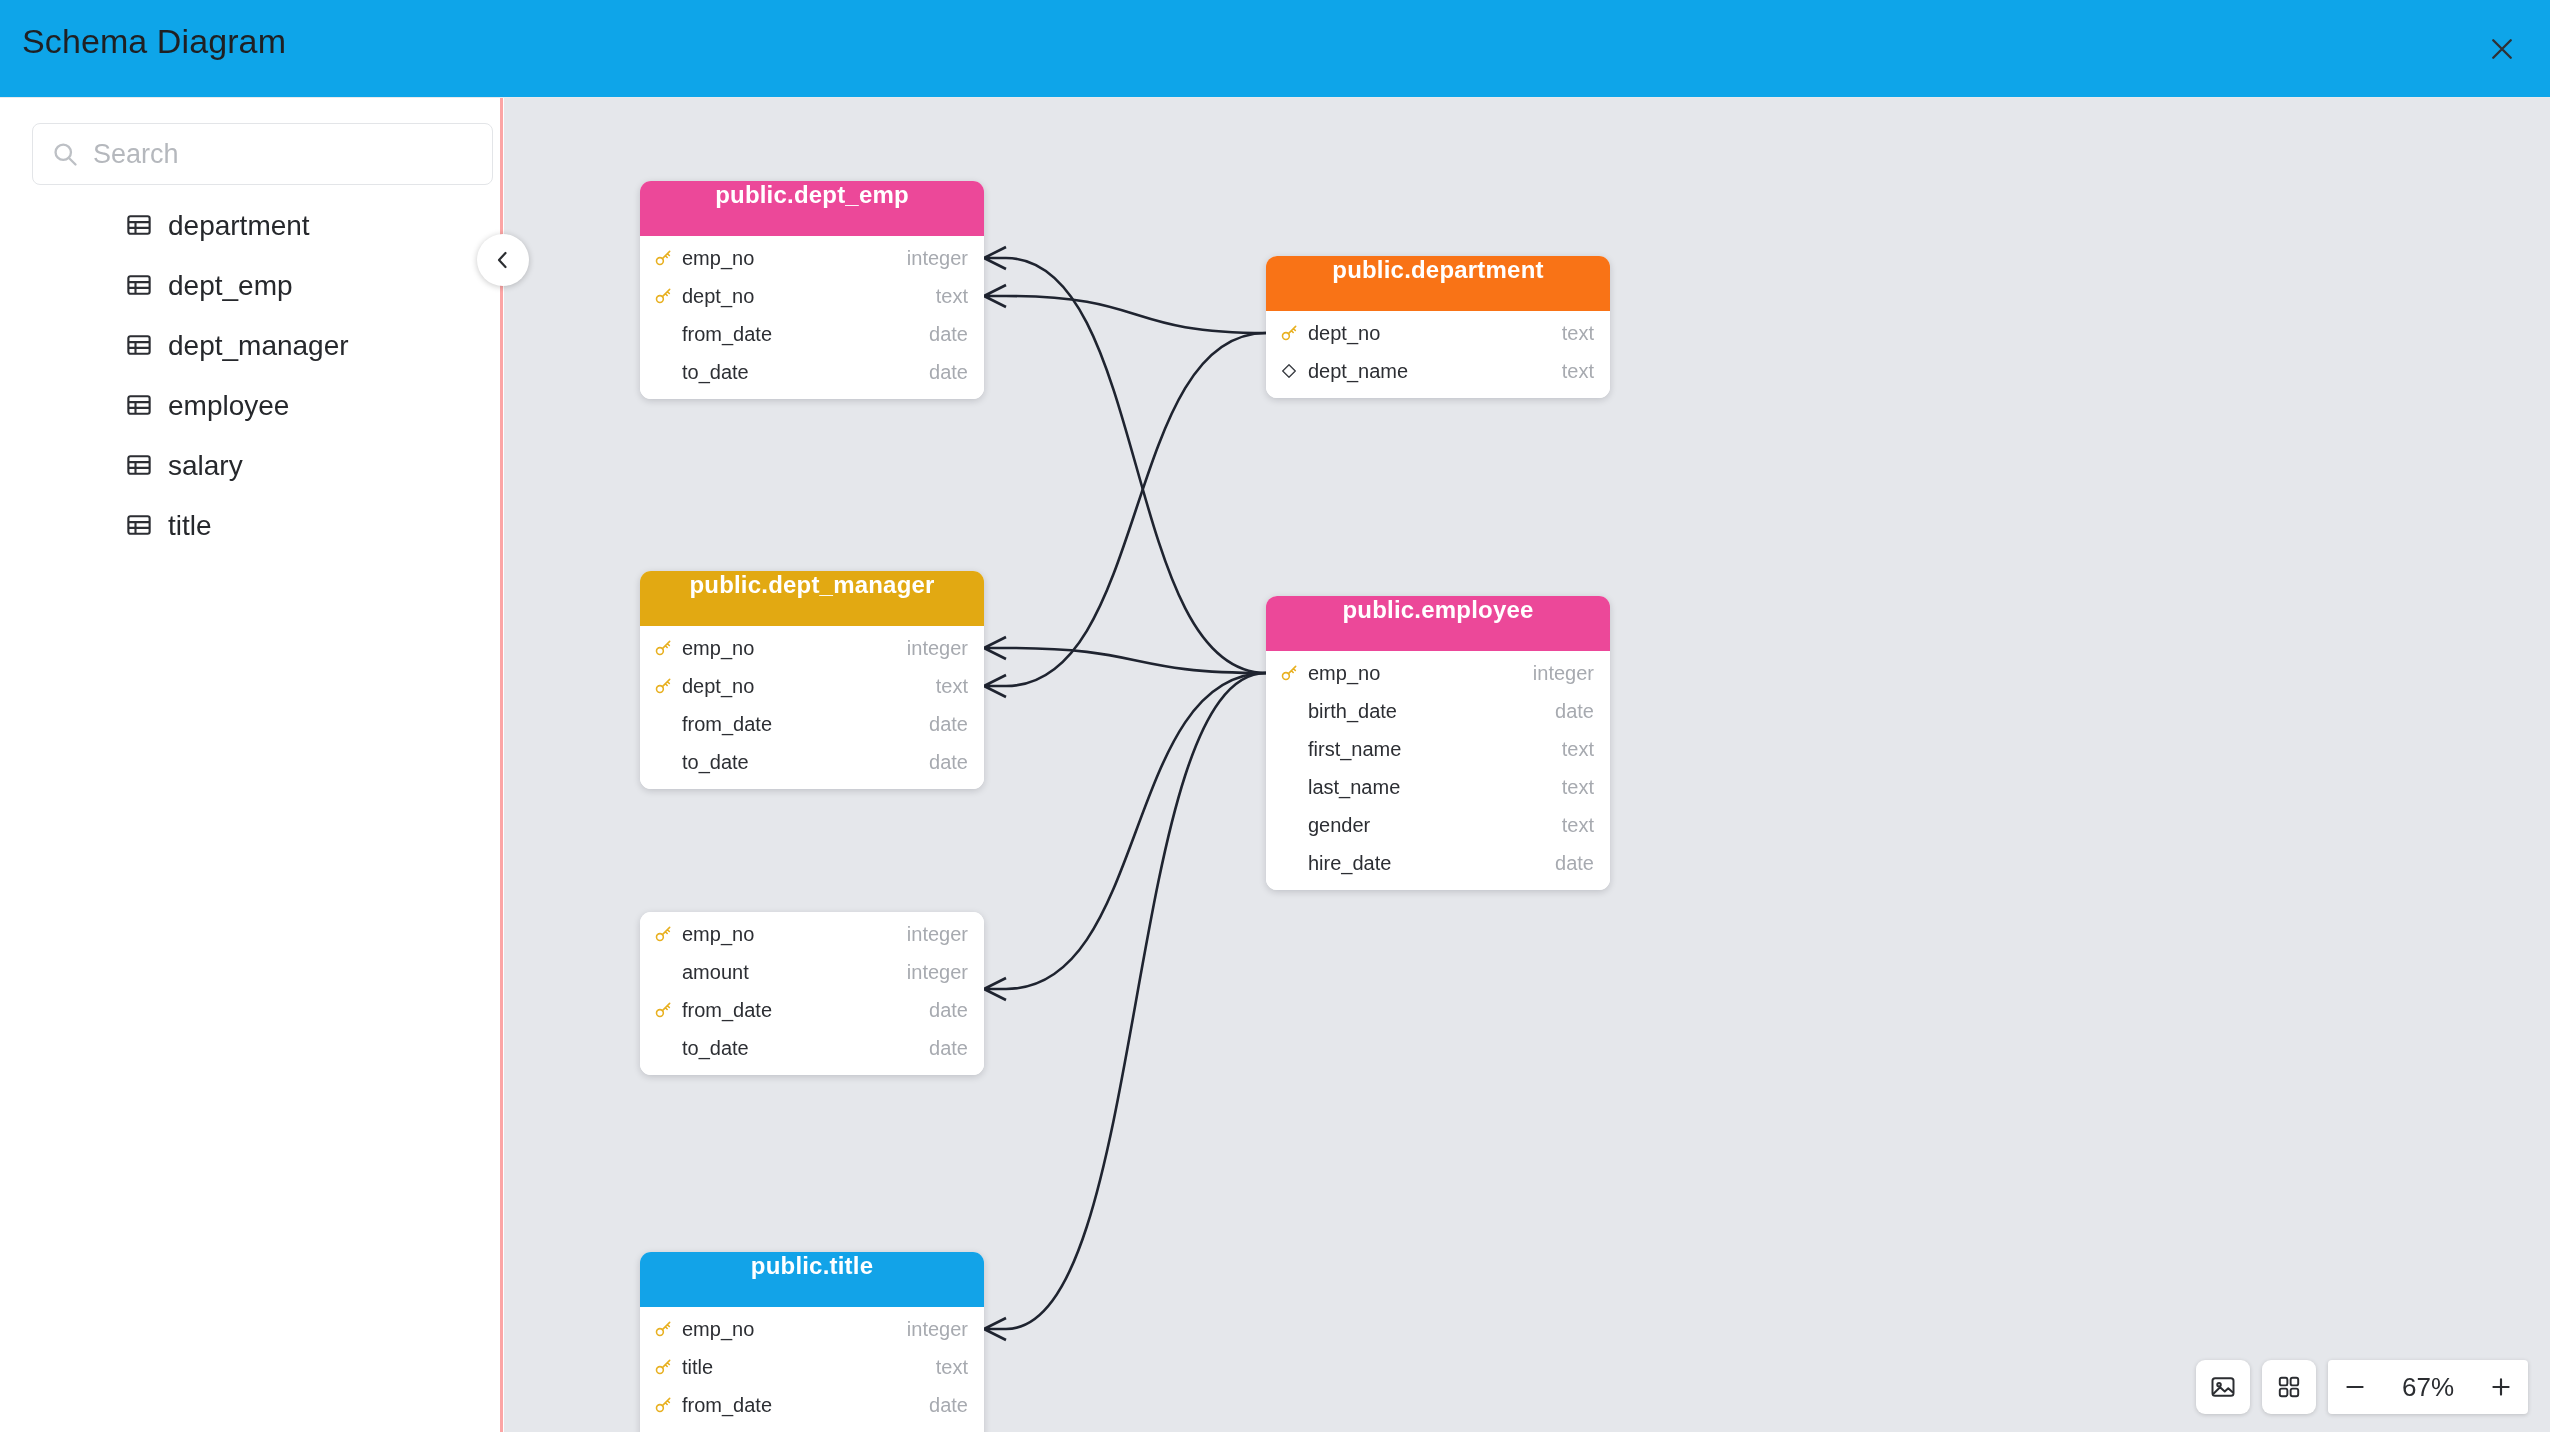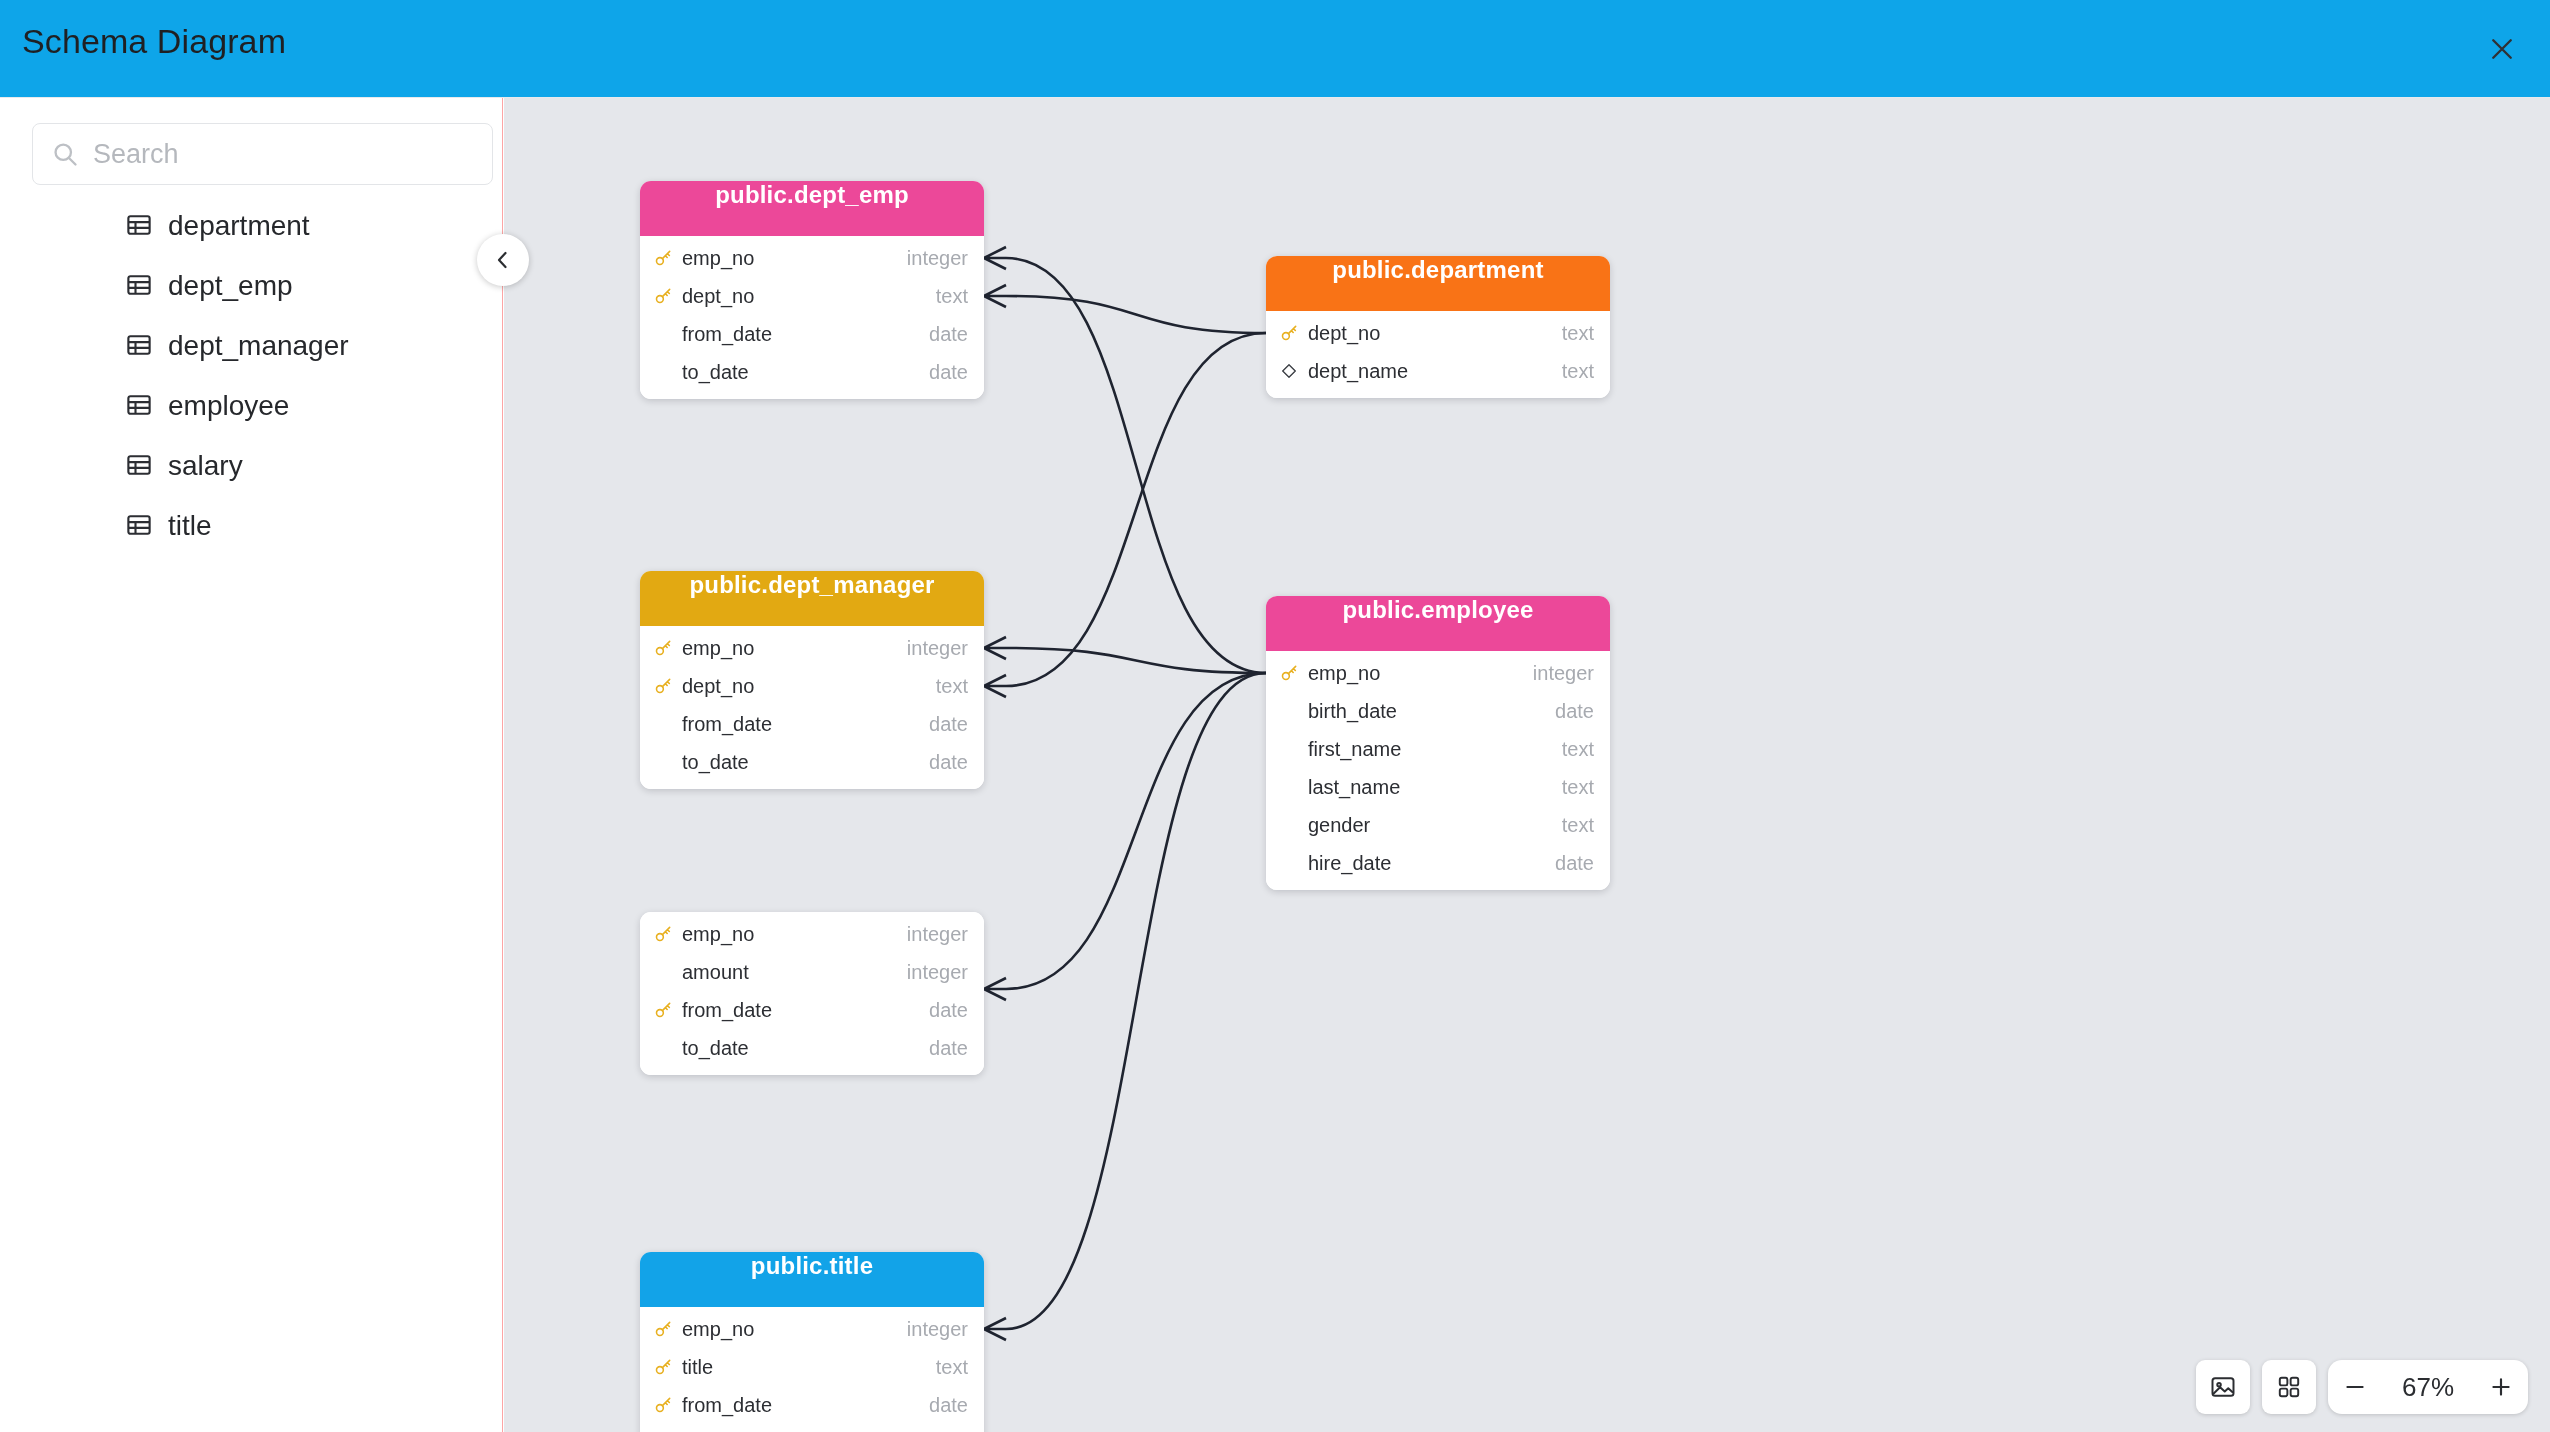--- a/index.html
+++ b/index.html
@@ -28,21 +28,21 @@
     position:absolute; right:22px; top:23px;
     width:52px; height:52px; border-radius:6px;
     display:flex; align-items:center; justify-content:center;
     cursor:pointer; background:transparent;
   }
   .close-btn svg { display:block; }
 
   
   .sidebar {
     position:absolute; left:0; top:98px; width:503px; height:1334px;
-    background:#ffffff; border-right:1px solid #fca5a5;
+    background:#ffffff; border-right:3px solid #fca5a5;
   }
   .search-wrap {
     position:absolute; left:32px; top:25px; width:461px; height:62px;
     border:1px solid #e3e5e8; border-radius:8px; background:#fff;
     display:flex; align-items:center; padding:0 18px;
   }
   .search-icon { flex:0 0 auto; width:28px; height:28px; margin-right:14px; display:block; }
   .search-input {
     flex:1 1 auto; border:0; outline:none; background:transparent;
     font-family:"Liberation Sans", sans-serif; font-size:27px; color:#2b2d31;
@@ -109,21 +109,21 @@
   .toolbar {
     position:absolute; right:22px; bottom:18px;
     display:flex; align-items:center; gap:12px; z-index:50;
   }
   .tb-btn {
     width:54px; height:54px; border-radius:9px; background:#ffffff;
     box-shadow:0 1px 4px rgba(0,0,0,0.17);
     display:flex; align-items:center; justify-content:center; cursor:pointer;
   }
   .zoom-group {
-    display:flex; align-items:center; height:54px; border-radius:14px;
+    display:flex; align-items:center; height:54px; border-radius:4px;
     background:#ffffff; box-shadow:0 1px 4px rgba(0,0,0,0.17); overflow:hidden;
   }
   .zoom-btn {
     width:54px; height:54px; display:flex; align-items:center; justify-content:center;
     cursor:pointer;
   }
   .zoom-level {
     min-width:92px; text-align:center; font-size:26px; color:#2b2d31;
     padding:0 6px; cursor:pointer; user-select:none;
   }

